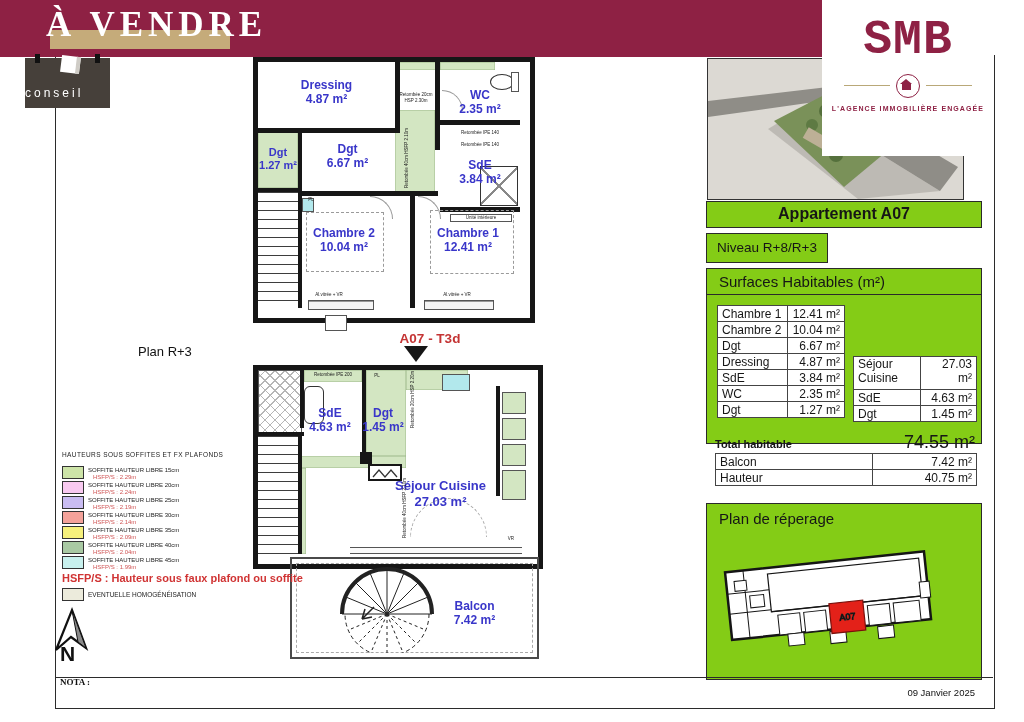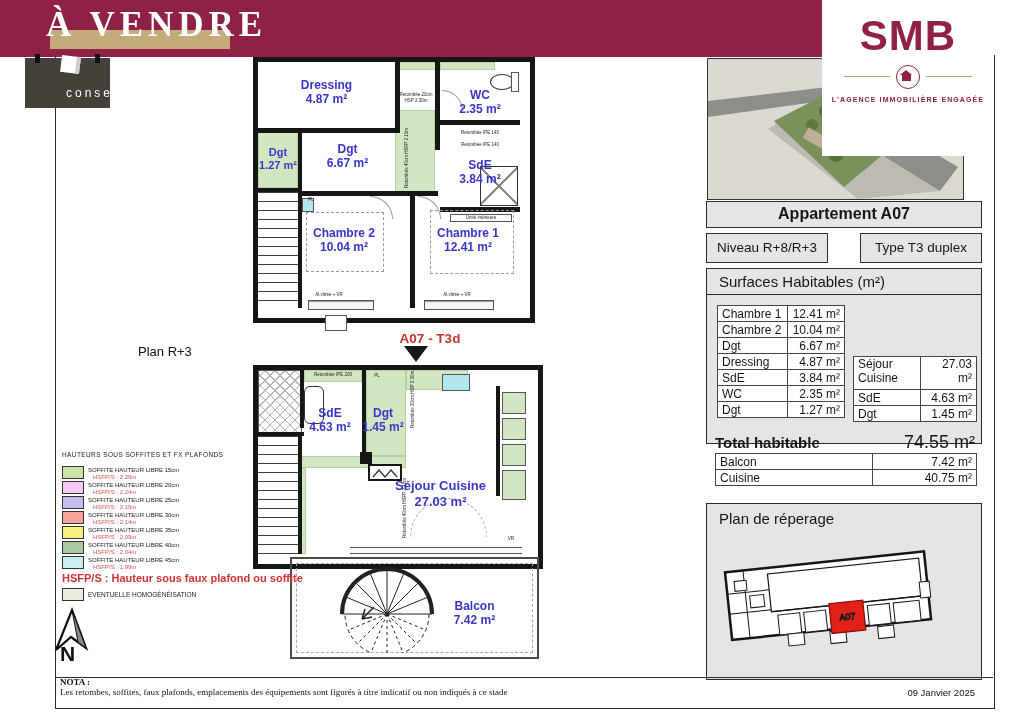--- a/index.html
+++ b/index.html
@@ -7,21 +7,21 @@
          font-family:"Liberation Sans",sans-serif;color:#161616;}
   .abs{position:absolute;}
   .frame{position:absolute;left:55px;top:55px;width:938px;height:652px;border:1.5px solid #2b2b2b;}
   
   .banner{position:absolute;left:0;top:0;width:822px;height:57px;background:#8e2144;z-index:6;}
   .banner .tan{position:absolute;left:50px;top:30px;width:180px;height:19px;background:#c5ab7a;}
   .banner .title{position:absolute;left:46px;top:5px;font-family:"Liberation Serif",serif;
      font-weight:700;font-size:35px;letter-spacing:5px;color:#fff;z-index:2;}
   .conseil{position:absolute;left:25px;top:58px;width:85px;height:50px;background:#46403a;z-index:7;}
   .conseil .txt{position:absolute;left:0;right:0;bottom:8px;color:#fff;
-     font-size:12px;letter-spacing:3px;padding-left:41px;}
+     font-size:12px;letter-spacing:3px;}
   .conseil .paper{position:absolute;left:36px;top:-2px;width:15px;height:17px;background:#fff;
      transform:rotate(7deg);border-right:4px solid #cfccc6;}
   .conseil .tick{position:absolute;top:-4px;width:5px;height:9px;background:#111;}
   
   .plan{position:absolute;border:5px solid #161616;background:#fff;}
   .wall{position:absolute;background:#161616;}
   .green{position:absolute;background:#d3e6c2;box-shadow:inset 0 0 0 0.5px #9db88a;}
   .cyan{position:absolute;background:#b2e8ec;border:1px solid #555;}
   .tiny{position:absolute;font-size:4.5px;line-height:1.25;color:#222;text-align:center;}
   .tinyv{position:absolute;font-size:4.5px;color:#222;transform:rotate(-90deg);
@@ -48,33 +48,33 @@
   .dntri{position:absolute;left:404px;top:346px;width:0;height:0;
      border-left:12px solid transparent;border-right:12px solid transparent;border-top:16px solid #161616;}
   .plantitle{position:absolute;font-size:13px;color:#111;z-index:1;}
   
   .leg-title{position:absolute;left:62px;top:451px;font-size:6.5px;letter-spacing:0.4px;color:#222;}
   .leg-swatch{position:absolute;width:20px;height:11px;border:1px solid #333;}
   .leg-label{position:absolute;font-size:6px;color:#222;white-space:nowrap;}
   .leg-sub{position:absolute;font-size:6px;color:#d05555;white-space:nowrap;}
   .leg-note{position:absolute;left:62px;top:572px;font-size:11px;font-weight:700;color:#d03333;}
   
-  .pbox{position:absolute;border:1.5px solid #2a2a2a;background:#e5e5e5;box-sizing:border-box;}
+  .pbox{position:absolute;border:1.5px solid #2a2a2a;background:#84cc16;box-sizing:border-box;}
   .ptitle{font-weight:700;font-size:16px;text-align:center;line-height:24px;}
   .pmid{font-size:13.5px;text-align:center;line-height:28px;}
   .sechead{border-bottom:1.5px solid #2a2a2a;font-size:15px;line-height:25px;padding-left:12px;}
   table.stable{border-collapse:collapse;font-size:12px;}
   table.stable td{border:1px solid #444;height:15px;padding:0 4px;background:#fff;}
   table.stable td.n{text-align:left;}
   table.stable td.v{text-align:right;}
   .totalrow{position:absolute;display:flex;justify-content:space-between;align-items:baseline;}
-  .totalrow .tl{font-weight:700;font-size:15px;}
+  .totalrow .tl{font-weight:700;font-size:11px;}
   .totalrow .tv{font-size:18px;}
   .smbcard{position:absolute;left:822px;top:6px;width:172px;height:150px;background:#fff;z-index:8;text-align:center;}
-  .smbname{font-weight:700;font-size:42px;letter-spacing:1px;line-height:1.45;color:#8e2144;}
+  .smbname{font-weight:700;font-size:48px;letter-spacing:1px;line-height:1.45;color:#8e2144;font-family:Liberation Mono, monospace;}
   .smbdiv{display:flex;align-items:center;justify-content:center;gap:6px;margin-top:-2px;}
   .smbdiv .ln{height:1px;background:#b9a878;width:46px;}
   .smbdiv .circ{width:22px;height:22px;border:1.5px solid #8e2144;border-radius:50%;position:relative;}
   .house{position:absolute;left:5px;top:9px;width:9px;height:6px;background:#8e2144;}
   .house:before{content:"";position:absolute;left:-2px;top:-5px;width:0;height:0;
      border-left:6.5px solid transparent;border-right:6.5px solid transparent;border-bottom:5px solid #8e2144;}
   .tagline{font-size:7px;letter-spacing:1.1px;color:#8e2144;margin-top:7px;font-weight:700;}
   .photo{position:absolute;left:707px;top:58px;width:255px;height:140px;border:1px solid #333;overflow:hidden;}
   
   .nota{position:absolute;left:60px;top:678px;width:900px;font-family:"Liberation Serif",serif;
@@ -335,23 +335,20 @@
     </div>
     <div class="tagline" style="color: rgb(142, 33, 68);">L'AGENCE IMMOBILIÈRE ENGAGÉE</div>
   </div>
 
   <div class="pbox" style="left:706px;top:201px;width:276px;height:27px;">
     <div class="ptitle">Appartement A07</div>
   </div>
   <div class="pbox" style="left:706px;top:233px;width:122px;height:30px;">
     <div class="pmid">Niveau R+8/R+3</div>
   </div>
-  <div class="pbox" style="left:860px;top:233px;width:122px;height:30px;">
-    <div class="pmid">Type T3 duplex</div>
-  </div>
 
   <div class="pbox" style="left:706px;top:268px;width:276px;height:176px;">
     <div class="sechead">Surfaces Habitables (m²)</div>
     <table class="stable abs" style="left:10px;top:36px;width:128px;">
       <tbody>
           <tr>
             <td class="n">Chambre 1</td>
             <td class="v">12.41 m²</td>
           </tr>
       <tr>
@@ -400,21 +397,21 @@
       <div class="tl">Total habitable</div>
       <div class="tv">74.55 m²</div>
     </div>
     <table class="stable abs" style="left:8px;top:184px;width:262px;">
       <tbody>
           <tr>
             <td class="n" style="width:60%;">Balcon</td>
             <td class="v">7.42 m²</td>
           </tr>
       <tr>
-            <td class="n">Cuisine</td>
+            <td class="n">Hauteur</td>
             <td class="v">40.75 m²</td>
           </tr>
     </tbody>
       </table>
   </div>
 
   <div class="pbox" style="left:706px;top:503px;width:276px;height:177px;">
     <div class="abs" style="left:12px;top:6px;font-size:15px;">Plan de réperage</div>
     <svg class="abs" style="left:0;top:26px;" width="276" height="148" viewBox="0 0 276 148">
       <g transform="rotate(-6 138 74)" stroke="#151515" fill="#ffffff">
@@ -436,17 +433,16 @@
         <rect x="214" y="60" width="10" height="16" stroke-width="1"></rect>
         <rect x="122" y="72" width="34" height="30" fill="#e32119" stroke="#7a0f0b" stroke-width="1.2"></rect>
         <text x="139" y="90" font-size="9" fill="#ffffff" text-anchor="middle" font-family="Liberation Sans, sans-serif">A07</text>
       </g>
     </svg>
   </div>
 
   <div class="abs" style="left:55px;top:677px;width:938px;height:1px;background:#2b2b2b;"></div>
   <div class="nota">
     <div style="font-weight:bold;">NOTA :</div>
-    <div>Les retombes, soffites, faux plafonds, emplacements des équipements sont figurés à titre indicatif ou non indiqués à ce stade</div>
   </div>
   <div class="datebox">09 Janvier 2025</div>
 
 </div>
 
 </body></html>

